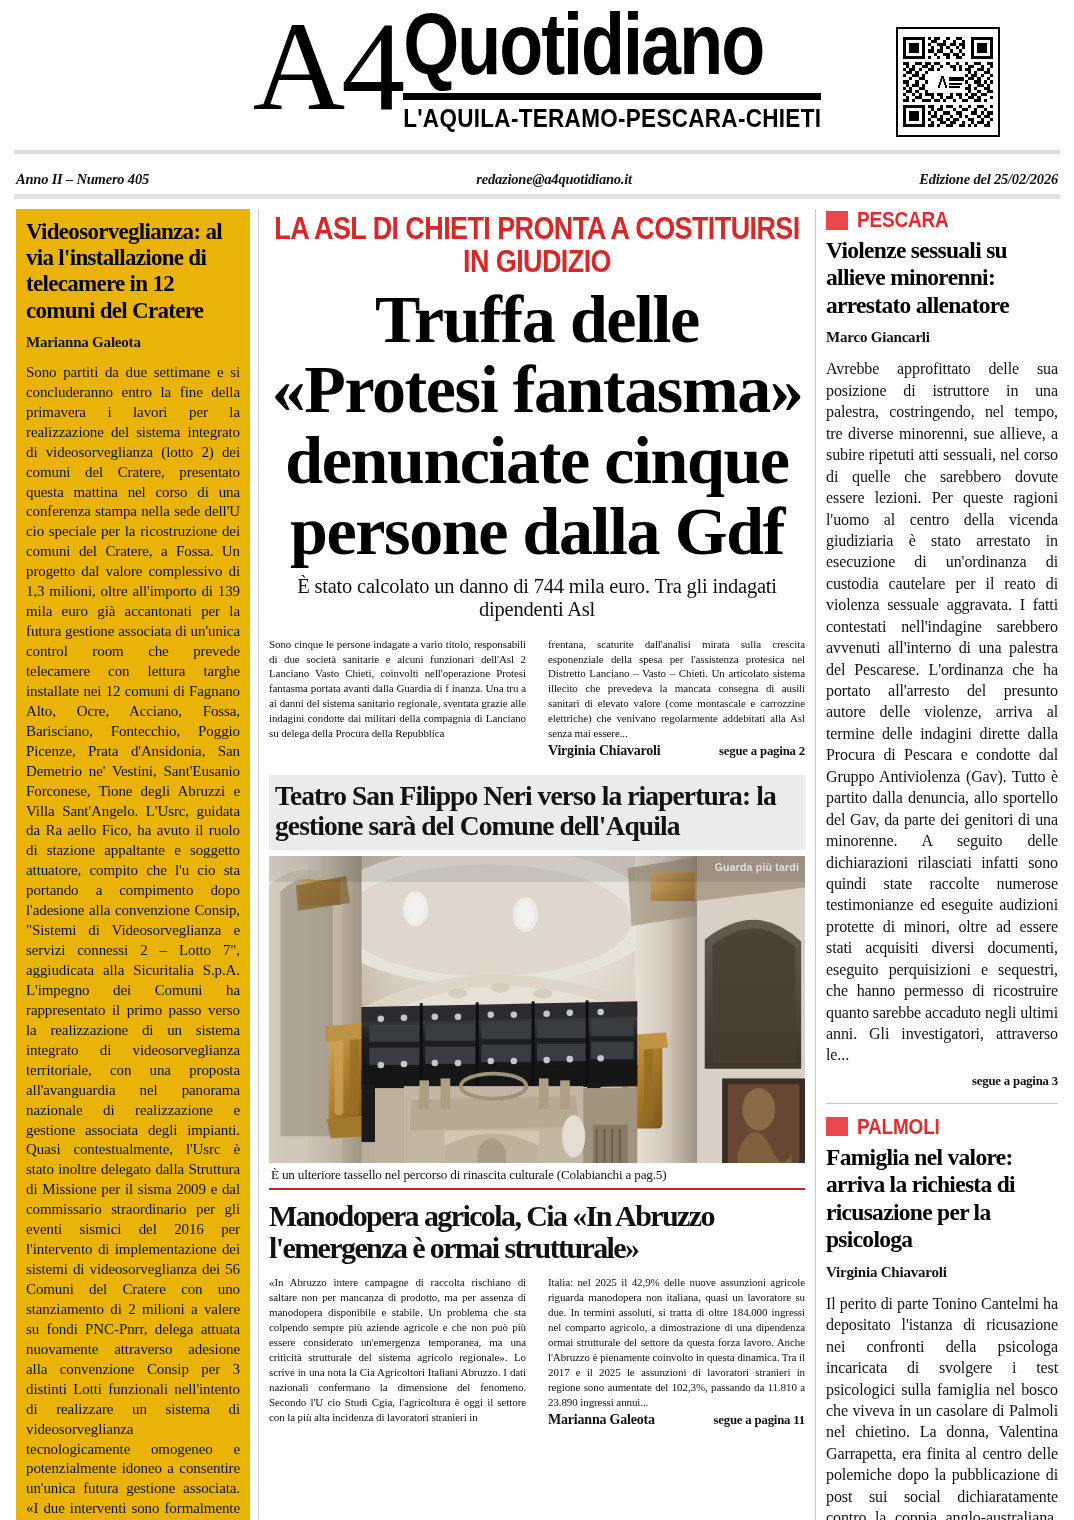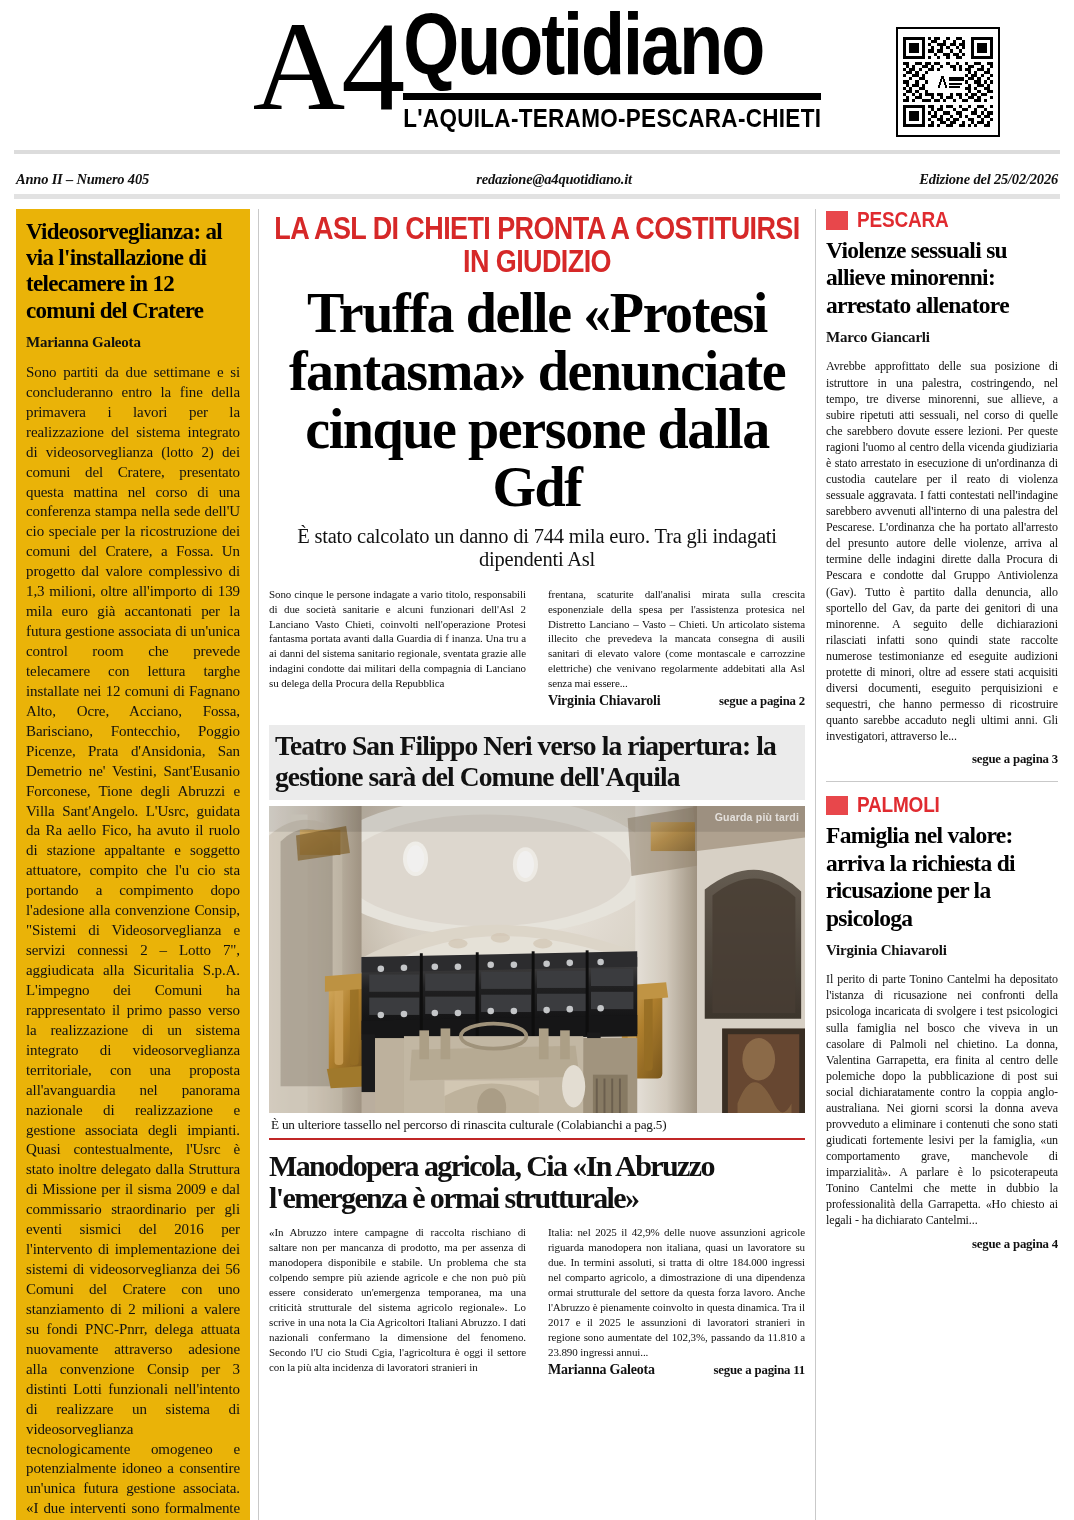--- a/index.html
+++ b/index.html
@@ -70,21 +70,21 @@
   .center-col { padding: 0 10px; position: relative; }
   .kicker {
     color: #d62828; font-family: "Liberation Sans", sans-serif;
     font-weight: 700; font-size: 27px; text-align: center;
     letter-spacing: -0.6px; line-height: 1.05;
     transform: scaleY(1.15); transform-origin: center top;
     margin-top: 4px; margin-bottom: 14px;
   }
   .lead-head {
     font-family: "Liberation Serif", serif;
-    font-weight: 700; font-size: 56px; line-height: 1.04;
+    font-weight: 700; font-size: 68px; line-height: 1.04;
     text-align: center; letter-spacing: -1.4px;
     color: #000; margin-bottom: 8px;
   }
   .lead-sub {
     font-family: "Liberation Serif", serif;
     font-size: 20.5px; text-align: center; letter-spacing: -0.2px;
     margin-bottom: 16px; color: #111;
   }
   .lead-body { display: grid; grid-template-columns: 1fr 1fr; gap: 22px; }
   .para {
@@ -166,21 +166,21 @@
   .right-head {
     font-family: "Liberation Serif", serif; font-weight: 700;
     font-size: 23.5px; line-height: 1.17; letter-spacing: -0.7px;
     margin-bottom: 10px; color:#000;
   }
   .right-byline {
     font-family: "Liberation Serif", serif; font-weight: 700;
     font-size: 15px; letter-spacing: -0.2px; margin-bottom: 12px;
   }
   .right-para {
-    font-size: 12px; line-height: 1.34; text-align: justify;
+    font-size: 16px; line-height: 1.34; text-align: justify;
     letter-spacing: -0.1px; color: #111;
   }
   .right-segue {
     text-align: right; font-weight: 700; font-size: 12.8px;
     margin-top: 8px; letter-spacing: -0.2px;
   }
   .hsep { height: 1px; background: #c9c9c9; margin: 14px 0 12px 0; }
 </style>
 </head>
 <body>

